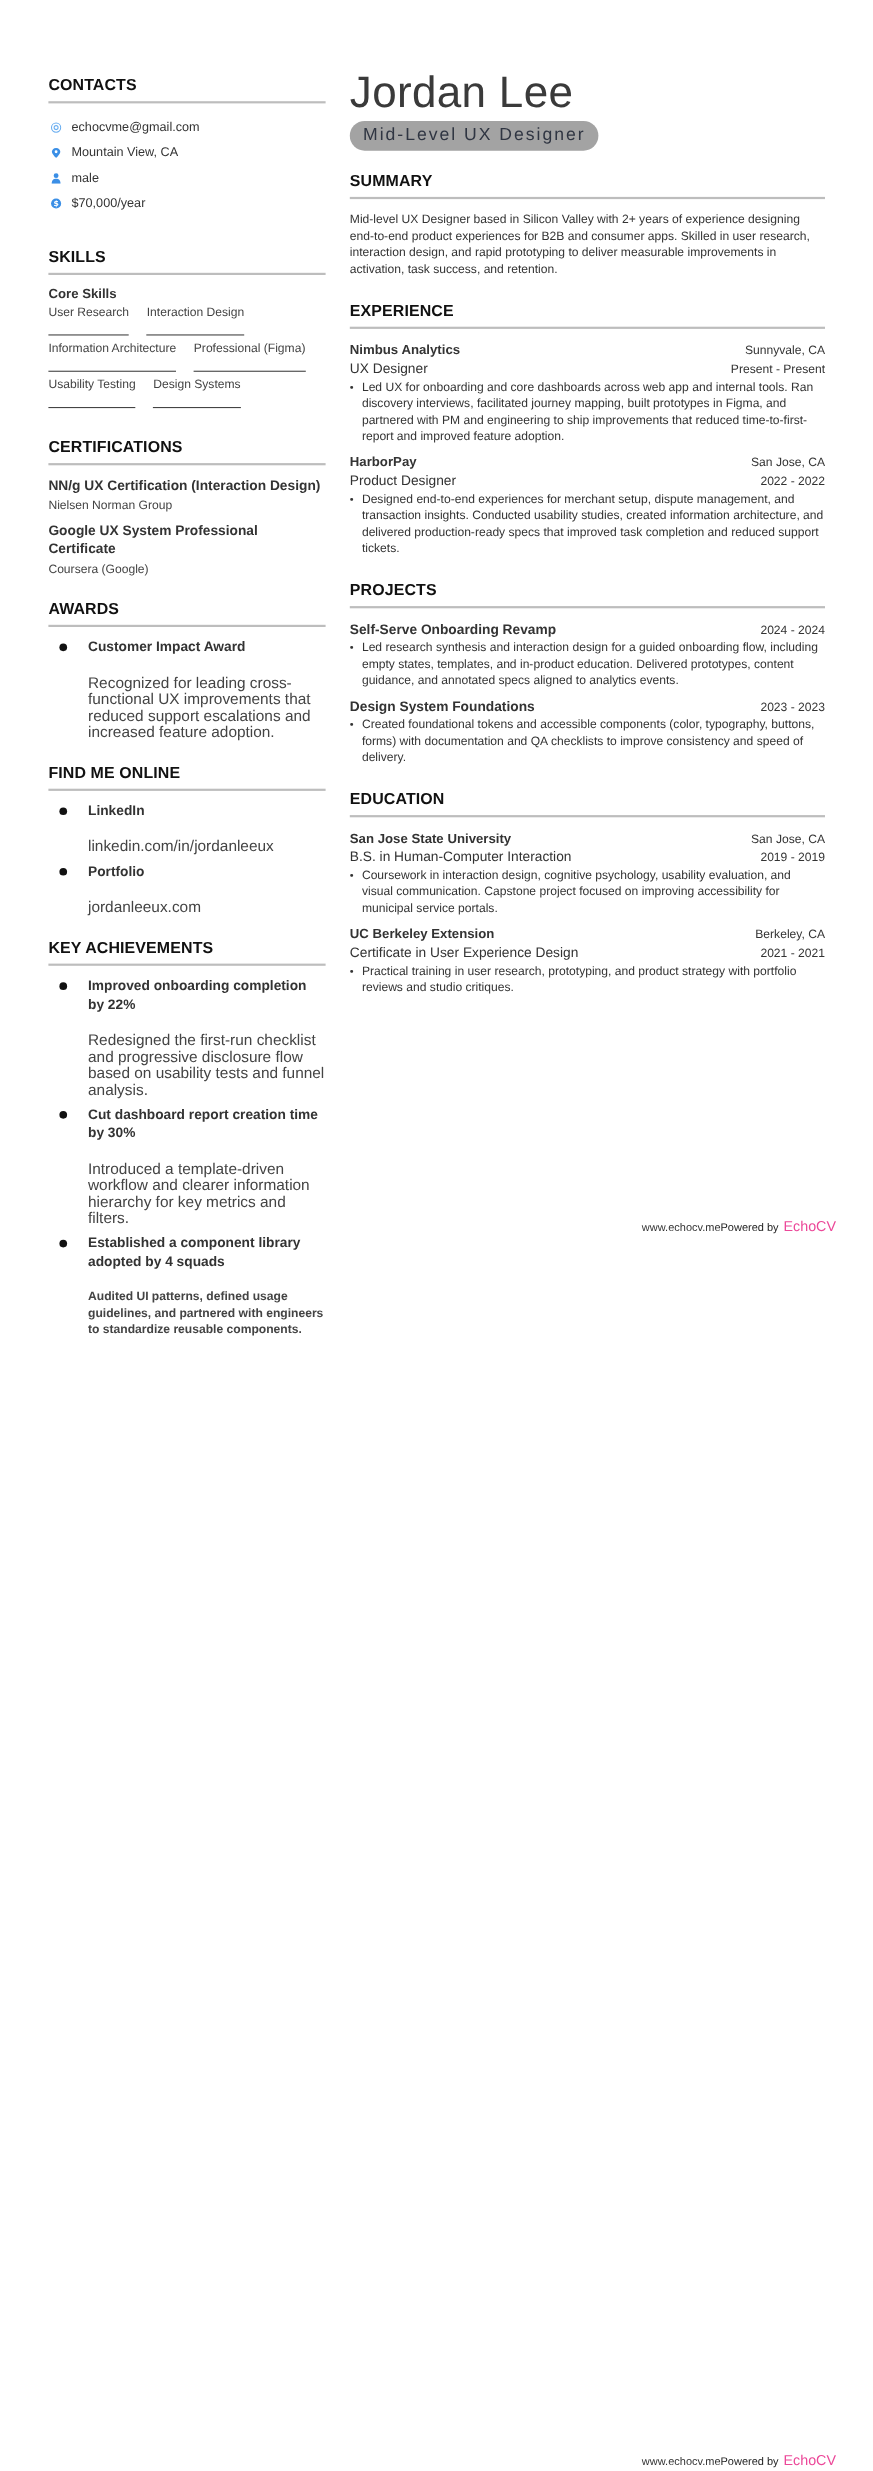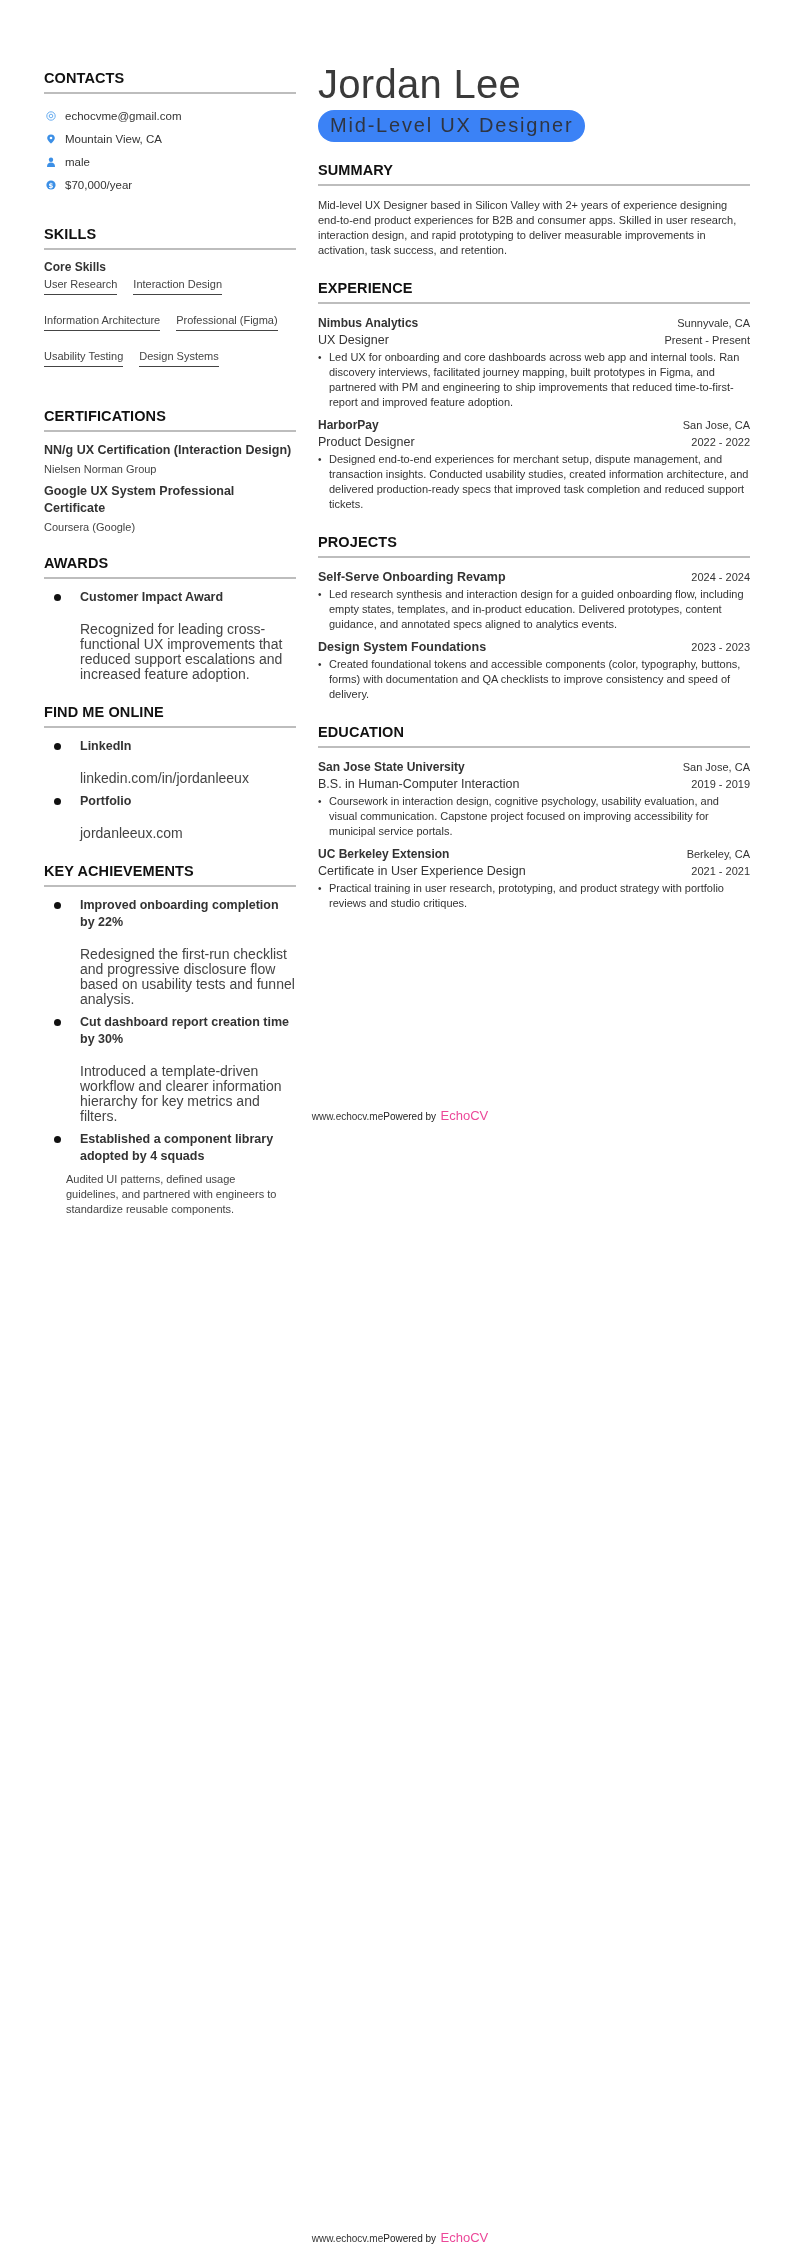--- a/index.html
+++ b/index.html
@@ -32,43 +32,43 @@
     
     .contact-row { display: flex; align-items: center; height: 23px; font-size: 11.5px; color: #333; }
     .contact-row .ico { width: 10px; height: 10px; margin-right: 9px; margin-left: 2px; display: inline-flex; align-items: center; justify-content: center; }
     .contact-row .ico svg { width: 10px; height: 10px; }
 
     
     .skill-group { font-weight: bold; font-size: 12px; color: #333; margin-bottom: 4px; }
     .tags { display: flex; flex-wrap: wrap; }
     .tag {
       font-size: 11px; color: #444;
-      padding-bottom: 4px;
+      padding-bottom: 14px;
       border-bottom: 1.5px solid #444;
       margin-right: 16px;
-      margin-bottom: 19px;
+      margin-bottom: 6px;
     }
 
     
     .cert-name { font-weight: bold; font-size: 12.5px; color: #333; line-height: 17px; margin-top: 2px; }
     .cert-org { font-size: 11px; color: #444; margin-top: 4px; margin-bottom: 8px; }
 
     
     .blist-item { position: relative; padding-left: 36px; margin-bottom: 7px; }
     .blist-item .dot { position: absolute; left: 10px; top: 5px; width: 7px; height: 7px; border-radius: 50%; background: #111; }
     .blist-item .b-title { font-weight: bold; font-size: 12.5px; color: #333; line-height: 17px; }
     .blist-item .b-desc { font-size: 14px; color: #444; line-height: 15px; margin-top: 16px; }
 
     
     .name { font-size: 40px; color: #3a3a3a; line-height: 44px; font-weight: normal; letter-spacing: 0.3px; }
     .role-pill {
       display: inline-block;
-      background: #3b82f6;
+      background: #a3a3a3;
       color: #2f3542;
-      font-size: 20px;
+      font-size: 16px;
       letter-spacing: 1.8px;
       padding: 4px 12px 5px 12px;
       border-radius: 16px;
       margin-top: 4px;
     }
     .r-section { margin-top: 22px; }
     .r-section .sec-title { margin-bottom: 12px; }
     .para { font-size: 11px; line-height: 15px; color: #333; }
 
     .entry { margin-bottom: 8px; }
@@ -76,26 +76,26 @@
     .entry-org { font-weight: bold; font-size: 12px; color: #333; }
     .entry-loc { font-size: 11px; color: #333; }
     .entry-role { font-size: 12.5px; color: #333; margin-top: 3px; }
     .entry-date { font-size: 11px; color: #333; }
     .entry-bullets { list-style: none; margin-top: 3px; }
     .entry-bullets li { position: relative; padding-left: 11px; font-size: 11px; line-height: 15px; color: #333; }
     .entry-bullets li::before { content: "\2022"; position: absolute; left: 0; top: 0; font-size: 10px; }
     .proj-title { font-weight: bold; font-size: 12.5px; color: #333; }
 
     
-    .footer { position: absolute; left: 40px; right: 34px; display: flex; justify-content: center; align-items: baseline; }
+    .footer { position: absolute; left: 40px; right: 34px; display: flex; justify-content: flex-end; align-items: baseline; }
     .footer .site { font-size: 10px; color: #333; }
     .footer .powered { font-size: 10px; color: #222; }
     .footer .brand { font-size: 13px; color: #ec4899; }
 
-    .overflow-desc { position: absolute; left: 66px; top: 1172px; width: 220px; font-size: 11px; line-height: 15px; color: #444; }
+    .overflow-desc { position: absolute; left: 80px; top: 1172px; width: 220px; font-size: 11px; line-height: 15px; color: #444; font-weight: bold; }
   </style>
 </head>
 <body>
 
 <div class="page1">
 
   <div class="left">
 
     <div class="section">
       <div class="sec-title">CONTACTS</div>

